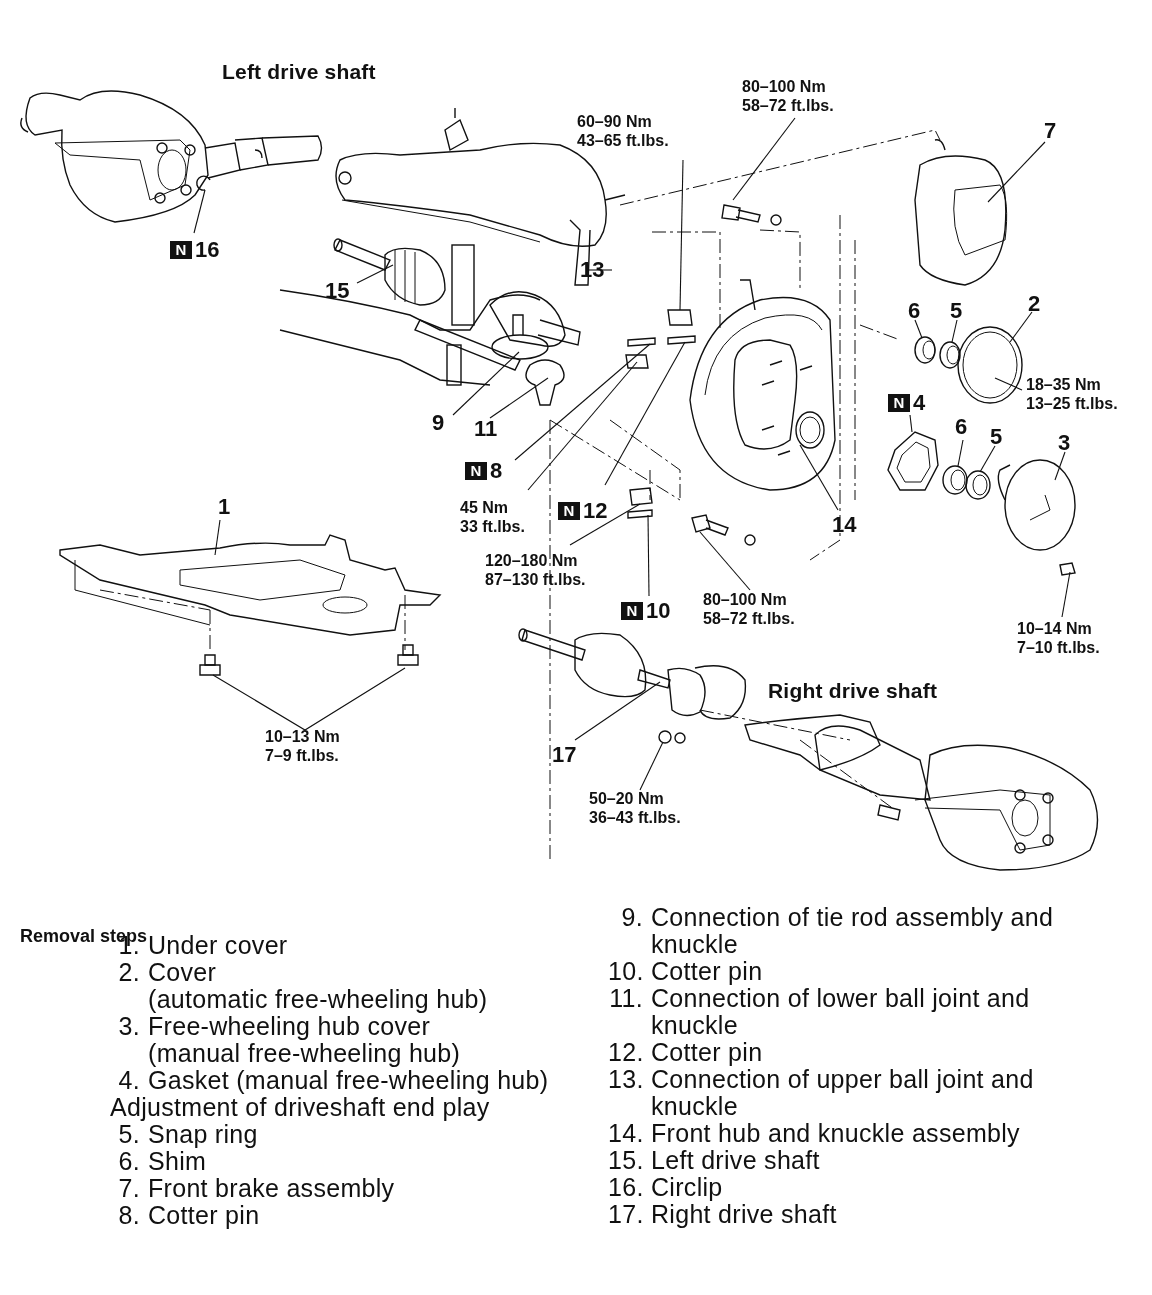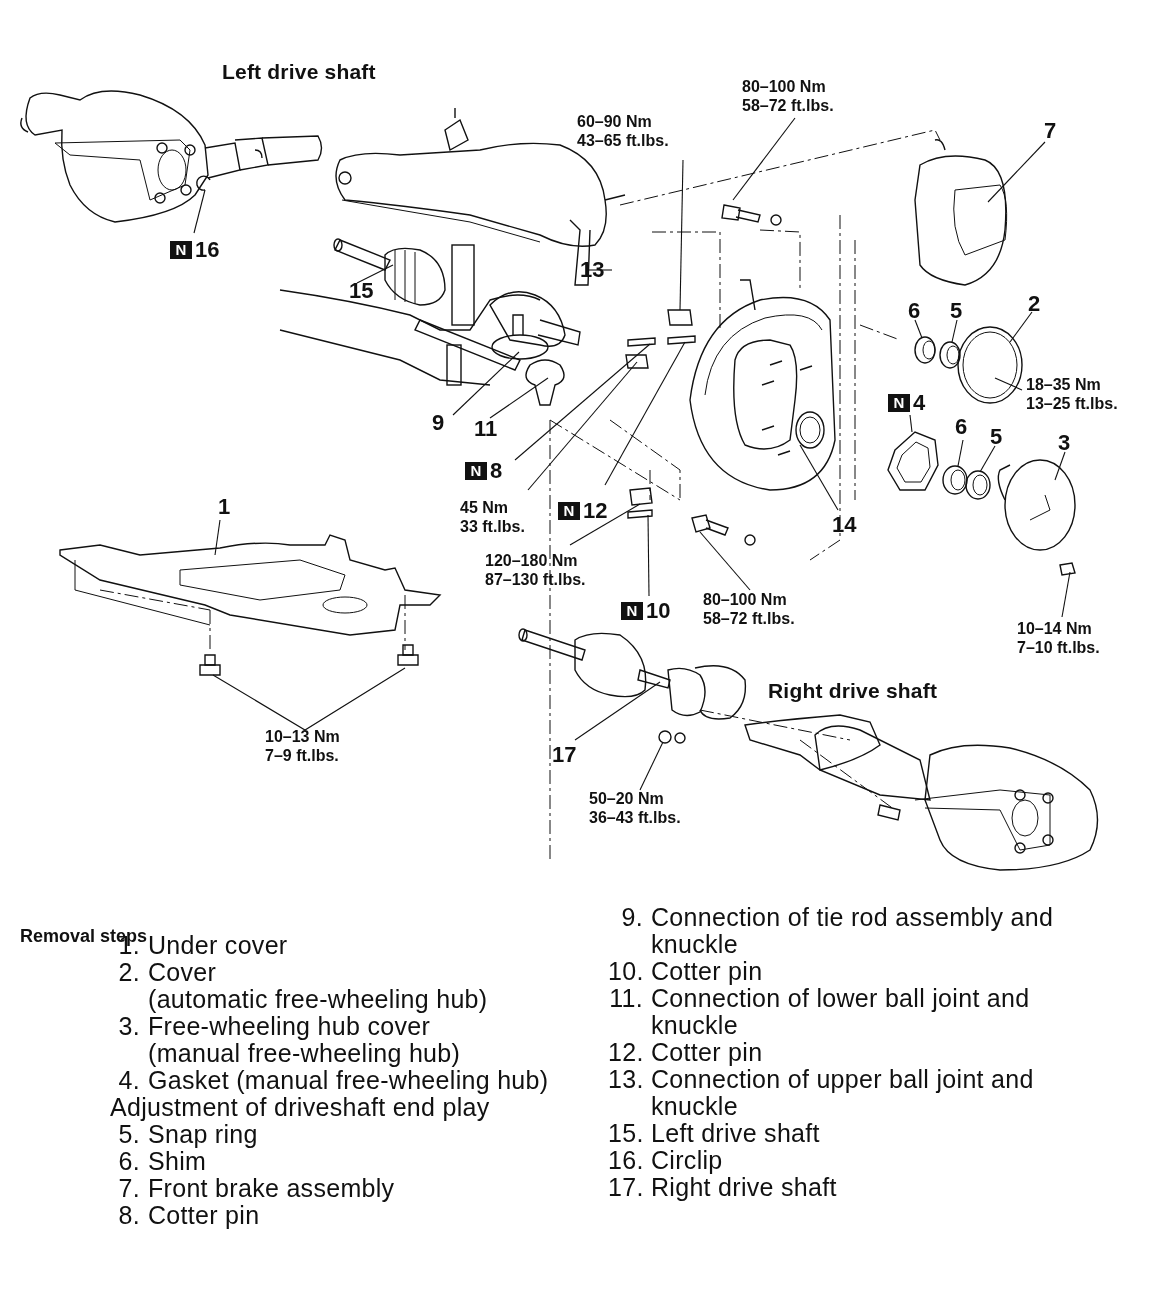--- a/index.html
+++ b/index.html
@@ -228,21 +228,21 @@
     <path d="M880 805 L900 810 L898 820 L878 815 Z"></path>
   </g>
 </svg>
 
 <div class="abs hdr" style="left:222px;top:60px;">Left drive shaft</div>
 <div class="abs hdr" style="left:768px;top:679px;">Right drive shaft</div>
 
 <div class="abs callout" style="left:170px;top:239px;">
   <span class="nbadge">N</span><span>16</span>
 </div>
-<div class="abs callout" style="left:325px;top:280px;margin-left:24px;">15</div>
+<div class="abs callout" style="left:325px;top:280px;">15</div>
 <div class="abs callout" style="left:580px;top:259px;">13</div>
 <div class="abs callout" style="left:432px;top:412px;">9</div>
 <div class="abs callout" style="left:474px;top:418px;">11</div>
 <div class="abs callout" style="left:465px;top:460px;">
   <span class="nbadge">N</span><span>8</span>
 </div>
 <div class="abs callout" style="left:558px;top:484px;margin-top:16px;">
   <span class="nbadge">N</span><span>12</span>
 </div>
 <div class="abs callout" style="left:621px;top:600px;">
@@ -316,16 +316,17 @@
   </div>
 <div class="abs" id="right-steps" style="left:608px;top:904px;">
     <div class="step"><span class="num2">9.</span><span>Connection of tie rod assembly and</span></div>
     <div class="step"><span class="num2"></span><span>knuckle</span></div>
     <div class="step"><span class="num2">10.</span><span>Cotter pin</span></div>
     <div class="step"><span class="num2">11.</span><span>Connection of lower ball joint and</span></div>
     <div class="step"><span class="num2"></span><span>knuckle</span></div>
     <div class="step"><span class="num2">12.</span><span>Cotter pin</span></div>
     <div class="step"><span class="num2">13.</span><span>Connection of upper ball joint and</span></div>
     <div class="step"><span class="num2"></span><span>knuckle</span></div>
+    <div class="step"><span class="num2">14.</span><span>Front hub and knuckle assembly</span></div>
     <div class="step"><span class="num2">15.</span><span>Left drive shaft</span></div>
     <div class="step"><span class="num2">16.</span><span>Circlip</span></div>
     <div class="step"><span class="num2">17.</span><span>Right drive shaft</span></div>
   </div>
 
 </body></html>

